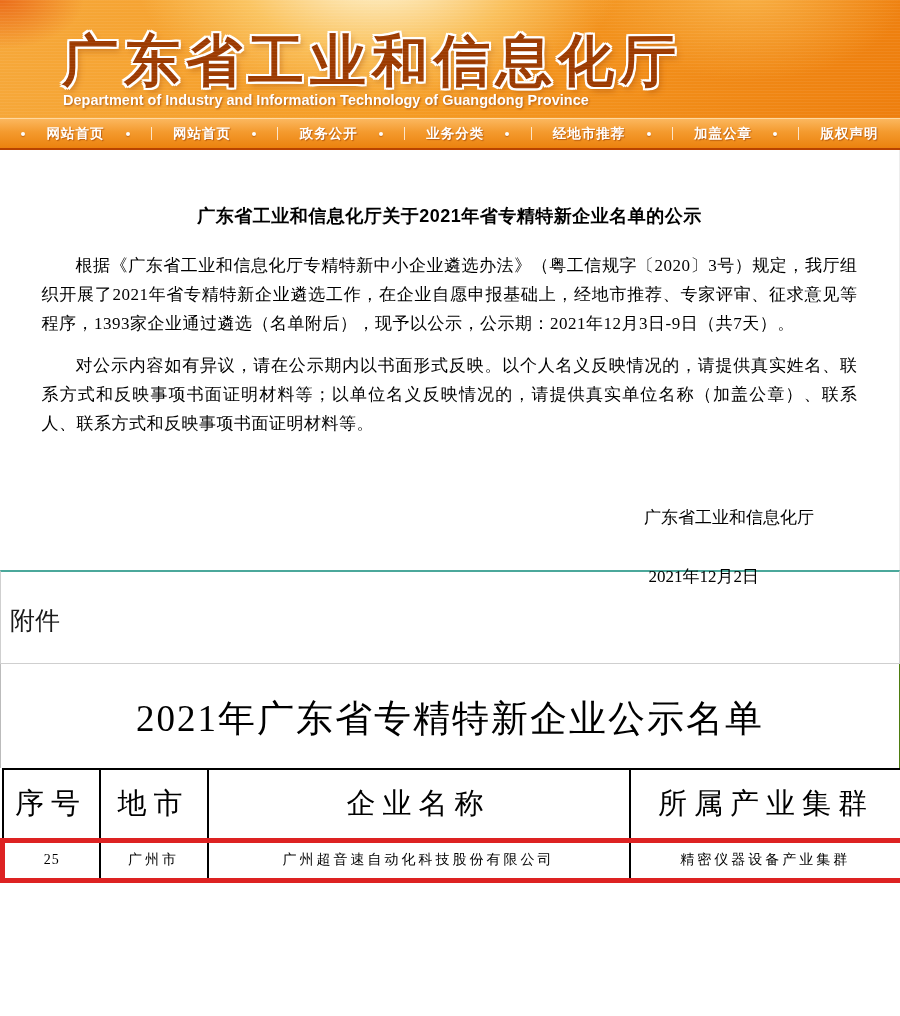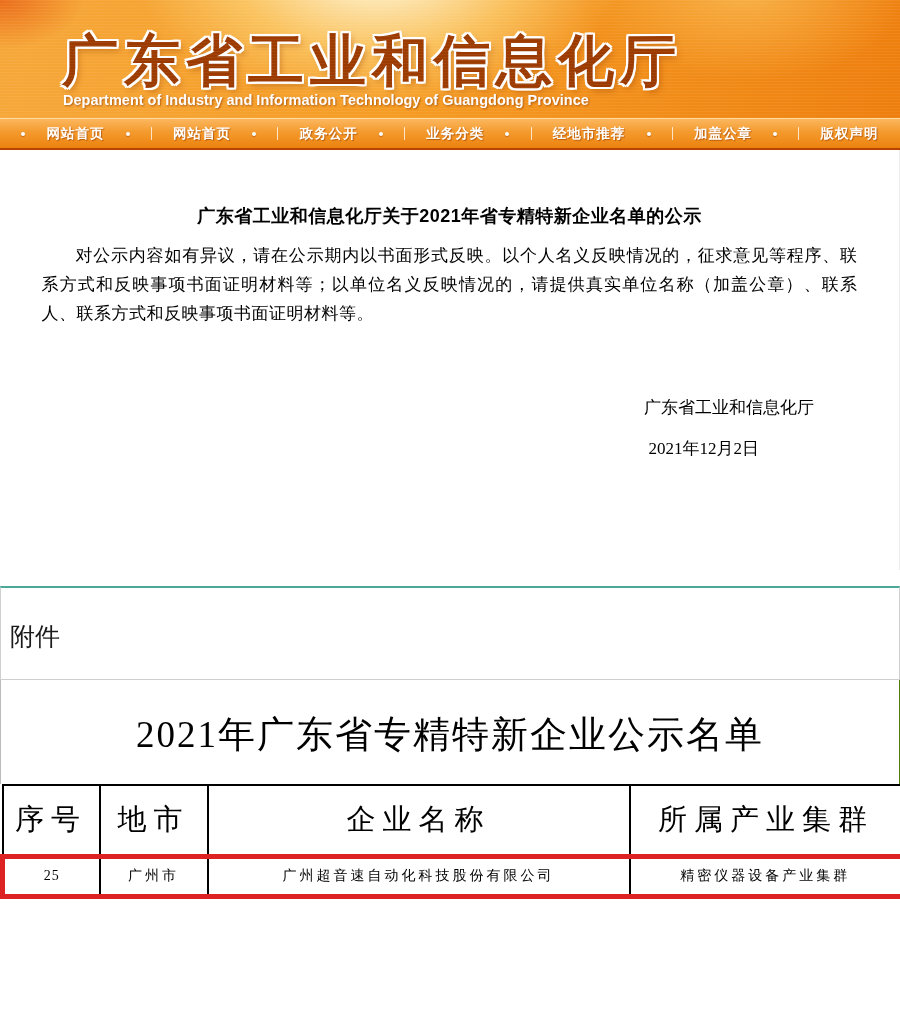--- a/index.html
+++ b/index.html
@@ -63,28 +63,28 @@
   .meta .ctl{ cursor:pointer; }
   .meta .size-ctl{ color:#555; }
   .article p{
     width:816px; margin:0 auto; text-indent:2em;
     font-size:17px; line-height:29px; color:#000; text-align:justify; letter-spacing:.5px;
   }
   .article p.p1{ margin-top:23px; }
   .article p.p2{ margin-top:13px; }
   .attach-line{ margin-top:24px; padding-left:96px; font-size:17px; color:#000; }
   .sign{ margin-top:68px; text-align:right; padding-right:85px; font-size:17px; color:#000; }
-  .sign-date{ margin-top:18px; text-align:right; padding-right:140px; font-size:17px; color:#000; }
+  .sign-date{ margin-top:36px; text-align:right; padding-right:140px; font-size:17px; color:#000; }
 
   
   .attach-box{
     height:94px;
     border-top:2px solid #4ba89b;
     border-left:1px solid #cfcfcf; border-right:1px solid #cfcfcf; border-bottom:1px solid #cfcfcf;
-    display:flex; align-items:center;margin-top:16px;
+    display:flex; align-items:center;
   }
   .attach-box .label{ font-size:25px; color:#1a1a1a; padding-left:9px; margin-top:6px; }
 
   
   .list-title-row{
     height:104px; border-left:1px solid #bbb; border-right:1px solid #4d7c0f;
     display:flex; align-items:center; justify-content:center;
   }
   .list-title-row .t{ font-size:37px; color:#000; letter-spacing:2px; margin-top:6px; }
 
@@ -132,21 +132,22 @@
   <a>加盖公章</a>
   <span class="dot"></span>
     <span class="pipe"></span>
   <a>版权声明</a>
 </div>
 
 <div class="article">
   <div class="article-title">广东省工业和信息化厅关于2021年省专精特新企业名单的公示</div>
 
 
-  <p class="p2">对公示内容如有异议，请在公示期内以书面形式反映。以个人名义反映情况的，征求意见等程序、联系方式和反映事项书面证明材料等；以单位名义反映情况的，请提供真实单位名称（加盖公章）、联系人、联系方式和反映事项书面证明材料等。</p>
+  <p class="p1">根据《广东省工业和信息化厅专精特新中小企业遴选办法》（粤工信规字〔2020〕3号）规定，我厅组织开展了2021年省专精特新企业遴选工作，在企业自愿申报基础上，经地市推荐、专家评审、征求意见等程序，1393家企业通过遴选（名单附后），现予以公示，公示期：2021年12月3日-9日（共7天）。</p>
+  <p class="p2">对公示内容如有异议，请在公示期内以书面形式反映。以个人名义反映情况的，请提供真实姓名、联系方式和反映事项书面证明材料等；以单位名义反映情况的，请提供真实单位名称（加盖公章）、联系人、联系方式和反映事项书面证明材料等。</p>
 
 
   <div class="sign">广东省工业和信息化厅</div>
   <div class="sign-date">2021年12月2日</div>
 </div>
 
 <div class="attach-box">
   <div class="label">附件</div>
 </div>
 

